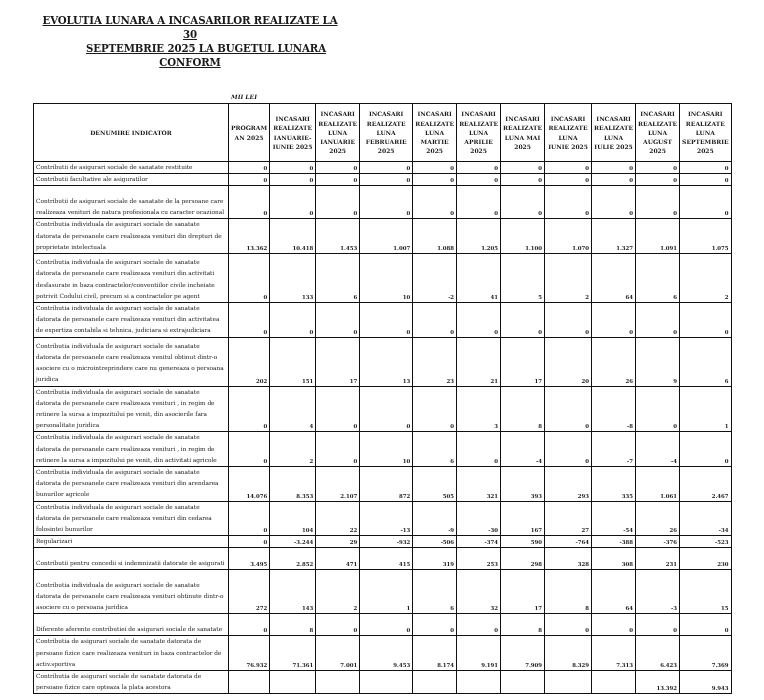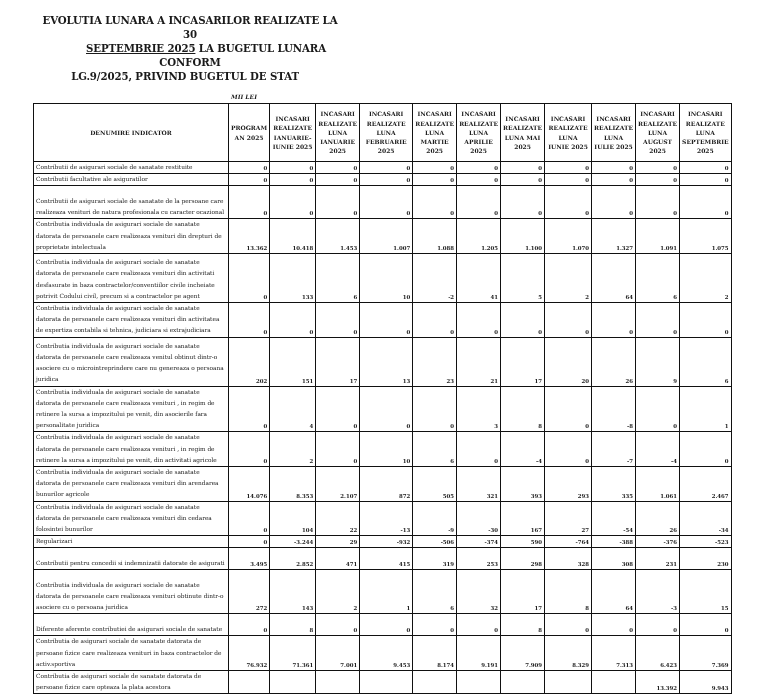--- a/index.html
+++ b/index.html
@@ -1,36 +1,35 @@
 <!DOCTYPE html>
 <html><head>
 <meta charset="utf-8">
 <style>
   html, body { margin:0; padding:0; background:#ffffff; }
   body { width:764px; height:700px; position:relative; overflow:hidden;
          font-family:"DejaVu Serif","Liberation Serif",serif; color:#1a1a1a; }
   .title { position:absolute; top:13px; left:40px; width:300px; text-align:center;
-           font-weight:bold; font-size:10.2px; line-height:14px; letter-spacing:-0.1px; }
+           font-weight:bold; font-size:10.2px; line-height:14px; letter-spacing:-0.1px;text-decoration:underline; }
   .title .u { text-decoration:underline;padding-left:32px; }
   .title .l3 { display:block; padding-right:10px; }
   .units { position:absolute; top:93px; left:231px; font-size:6px; font-style:italic; font-weight:bold; }
   table { position:absolute; top:103px; left:33px; border-collapse:collapse; table-layout:fixed; }
   td, th { border:1px solid #111; padding:0 2px; font-size:5.6px; line-height:10px; }
   th { font-weight:bold; text-align:center; vertical-align:middle; line-height:9.2px; font-size:6px; }
   td.lbl { text-align:left; vertical-align:bottom; font-size:5.8px; line-height:11.2px; }
   td.num { text-align:right; vertical-align:bottom; font-weight:bold; font-size:5.4px; padding-right:2px; }
   table { border:1.5px solid #111; }
 </style>
 </head>
 <body>
 
 <div class="title">
   <span>EVOLUTIA LUNARA A INCASARILOR REALIZATE LA 30</span><br>
   <span class="u">SEPTEMBRIE 2025</span><span> LA BUGETUL LUNARA CONFORM</span><br>
-  <span class="l3">LG.9/2025, PRIVIND BUGETUL DE STAT</span>
 </div>
 
 <div class="units">MII LEI</div>
 
 <table>
   <colgroup>
     <col style="width:195px">
     <col style="width:41px">
     <col style="width:46px">
     <col style="width:44px">

